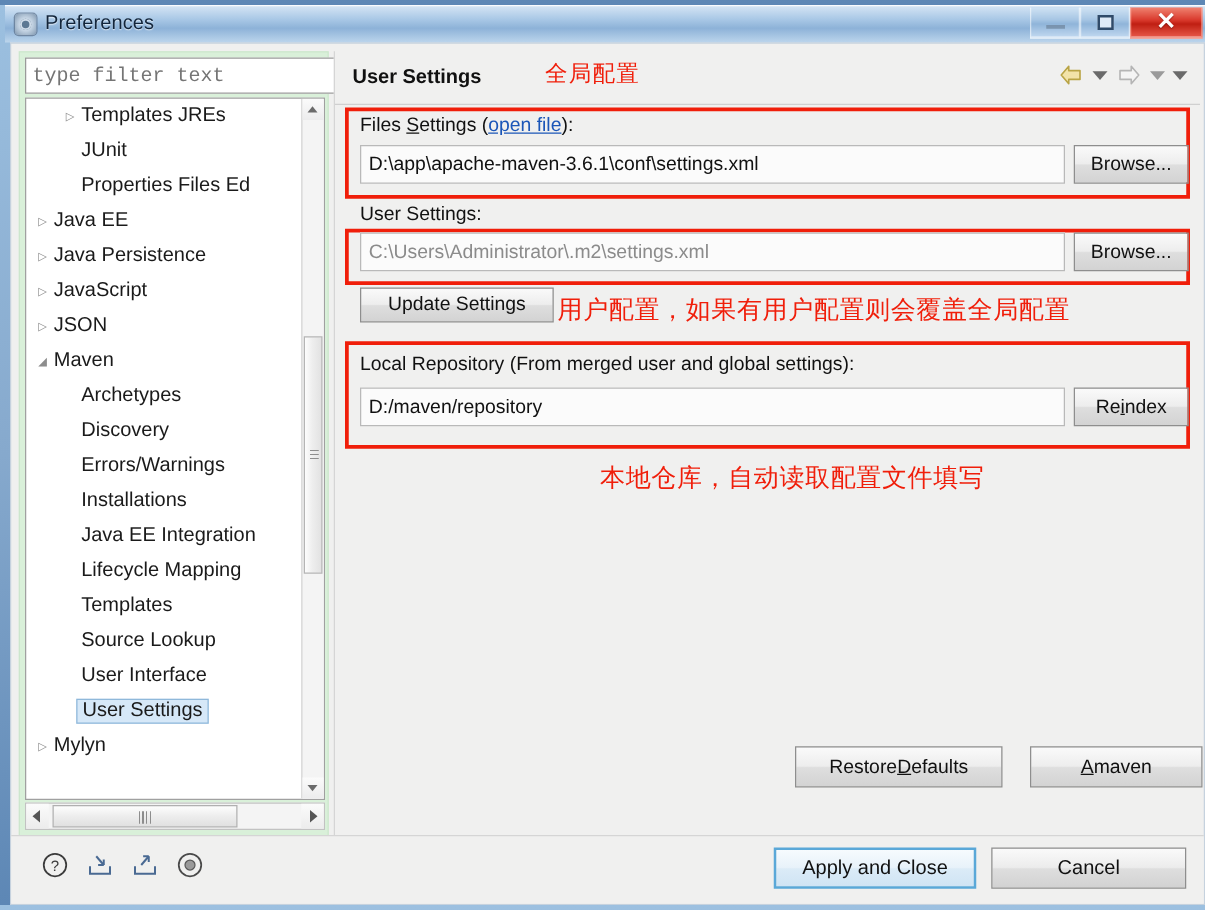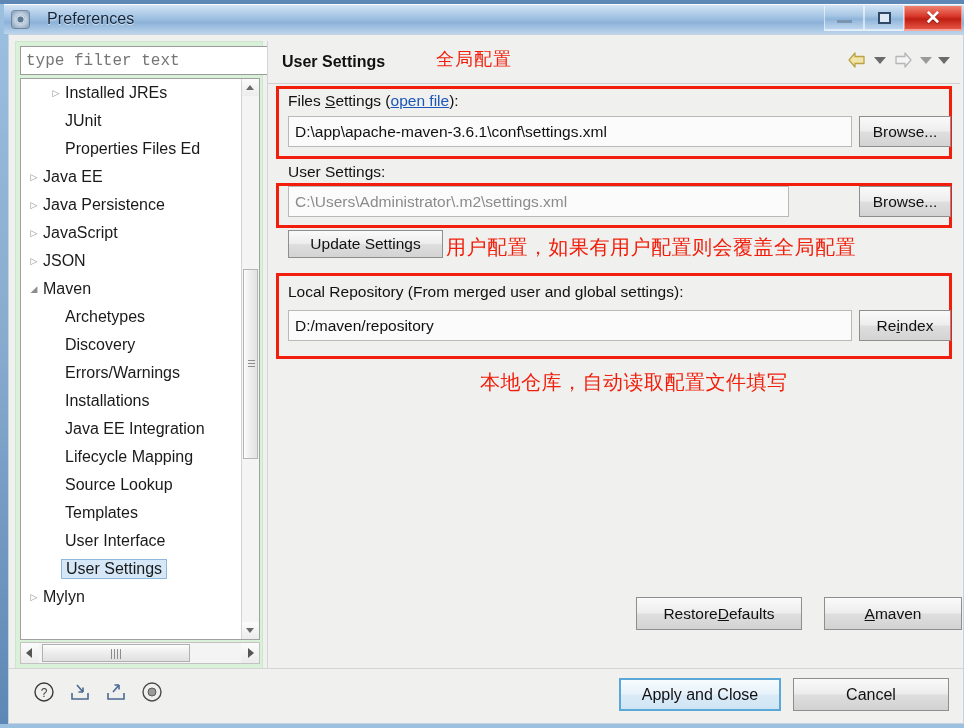--- a/index.html
+++ b/index.html
@@ -33,21 +33,21 @@
     position: absolute;
     left: 0; top: 0;
     width: 964px;
     height: 30px;
     background: linear-gradient(180deg, #d7e6f5 0%, #a9c8e6 38%, #8db2d8 62%, #bcd5ec 100%);
     box-shadow: inset 0 1px 0 rgba(255,255,255,.85);
   }
   .title-left {
     position: absolute;
     left: 8px; top: 3px;
-    display: flex; align-items: center; gap: 18px;
+    display: flex; align-items: center; gap: 7px;
     height: 24px;
   }
   .app-icon {
     width: 17px; height: 17px;
     border-radius: 3px;
     background: radial-gradient(circle at 50% 50%, #eaf1f8 0%, #c2d2e2 45%, #9fb3c7 75%, #7e93aa 100%);
     position: relative;
     box-shadow: 0 0 0 1px rgba(90,110,135,.7);
   }
   .app-icon::before {
@@ -456,21 +456,21 @@
 
       <div class="tree-panel">
         <div class="filter-wrap">
           <input class="filter-input" type="text" placeholder="type filter text" style="">
         </div>
 
         <div class="tree-box">
           <div class="tree-list" id="tree-list">
               <div class="tree-row indent-2">
                 <span class="tw">▷</span>
-                <span class="lbl">Installed JREs</span>
+                <span class="lbl">Templates JREs</span>
               </div>
               <div class="tree-row indent-2">
                 <span class="tw"></span>
                 <span class="lbl">JUnit</span>
               </div>
               <div class="tree-row indent-2">
                 <span class="tw"></span>
                 <span class="lbl">Properties Files Ed</span>
               </div>
               <div class="tree-row indent-1">
@@ -512,25 +512,25 @@
               <div class="tree-row indent-2">
                 <span class="tw"></span>
                 <span class="lbl">Java EE Integration</span>
               </div>
               <div class="tree-row indent-2">
                 <span class="tw"></span>
                 <span class="lbl">Lifecycle Mapping</span>
               </div>
               <div class="tree-row indent-2">
                 <span class="tw"></span>
+                <span class="lbl">Templates</span>
+              </div>
+              <div class="tree-row indent-2">
+                <span class="tw"></span>
                 <span class="lbl">Source Lookup</span>
-              </div>
-              <div class="tree-row indent-2">
-                <span class="tw"></span>
-                <span class="lbl">Templates</span>
               </div>
               <div class="tree-row indent-2">
                 <span class="tw"></span>
                 <span class="lbl">User Interface</span>
               </div>
               <div class="tree-row indent-2 selected">
                 <span class="tw"></span>
                 <span class="lbl">User Settings</span>
               </div>
               <div class="tree-row indent-1">
@@ -597,21 +597,21 @@
             <span>Files </span><u>S</u><span>ettings (</span><span class="link">open file</span><span>):</span>
           </div>
 
           <input class="text-input readonly" type="text" style="left: 20px; top: 33px; width: 564px;" value="D:\app\apache-maven-3.6.1\conf\settings.xml">
           <div class="btn" style="left:591px; top:33px; width:92px; height:31px;">Browse...</div>
 
           <div class="fld-label" style="left:20px; top:80px;">User Settings:</div>
 
           <div class="redbox" style="left:8px; top:100px; width:676px; height:45px;"></div>
 
-          <input class="text-input muted" type="text" style="left: 20px; top: 103px; width: 501px;" value="C:\Users\Administrator\.m2\settings.xml">
+          <input class="text-input muted" type="text" style="left: 20px; top: 103px; width: 564px;" value="C:\Users\Administrator\.m2\settings.xml">
           <div class="btn" style="left:591px; top:103px; width:92px; height:31px;">Browse...</div>
 
           <div class="btn" style="left:20px; top:147px; width:155px; height:28px;">Update Settings</div>
 
           <div class="cn-note" style="left:178px; top:151px;">用户配置，如果有用户配置则会覆盖全局配置</div>
 
           <div class="redbox" style="left:8px; top:190px; width:676px; height:86px;"></div>
 
           <div class="fld-label" style="left:20px; top:200px;">Local Repository (From merged user and global settings):</div>
 

